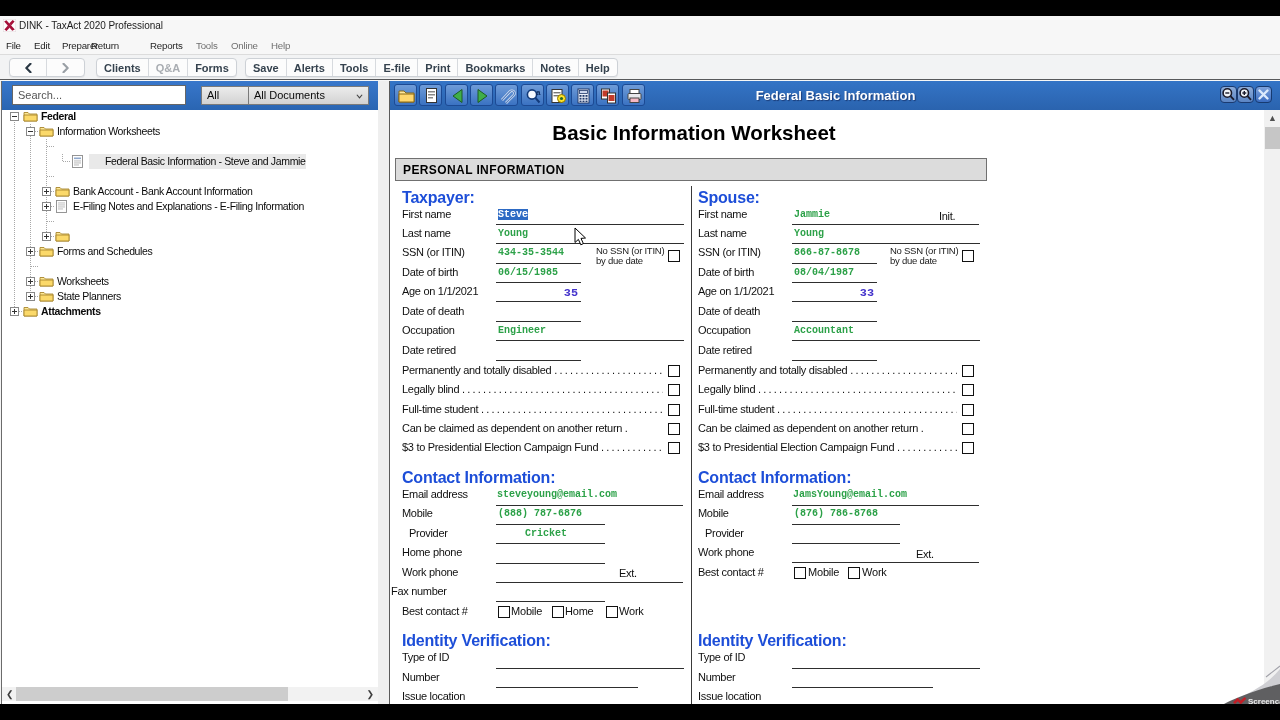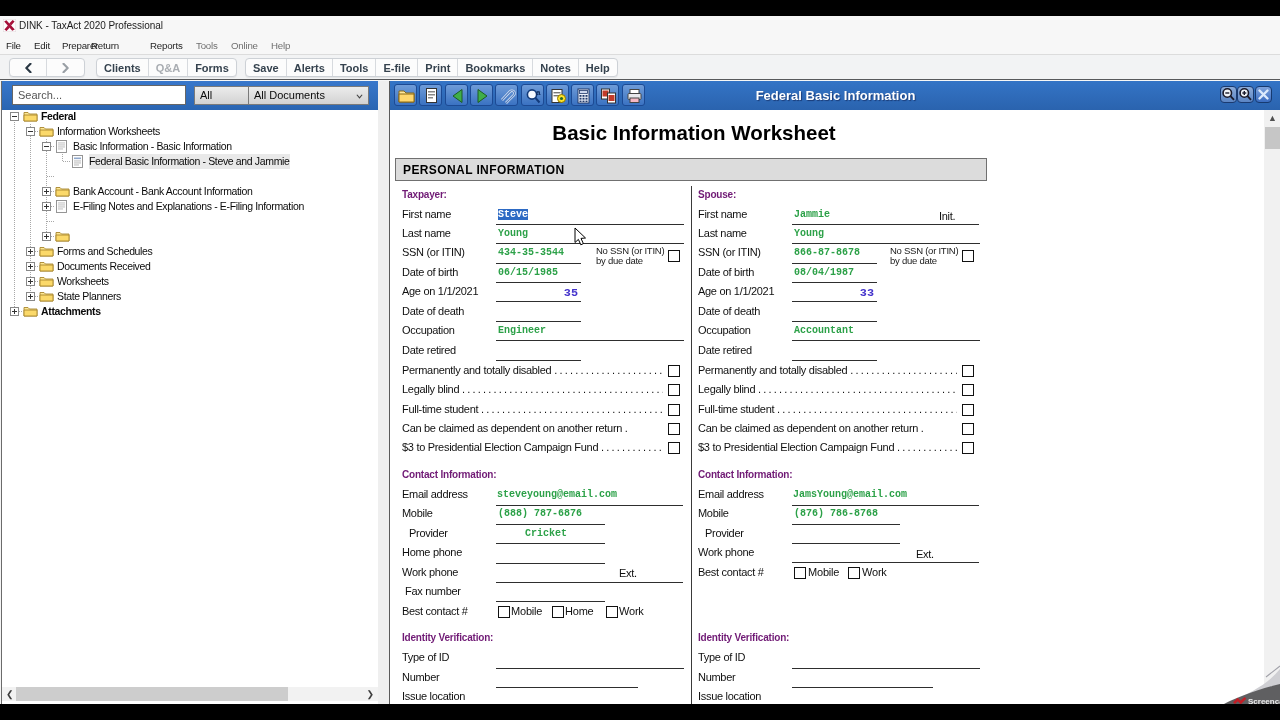--- a/index.html
+++ b/index.html
@@ -47,21 +47,21 @@
 .ibtn svg { position:absolute; left:2px; top:2px; }
 #rp-title { position:absolute; left:0; top:7px; width:891px; text-align:center; font-size:13px; font-weight:700; color:#fff; text-shadow:1px 1px 1px rgba(0,0,40,0.45); }
 .zbtn { position:absolute; top:5px; width:17px; height:17px; border:1px solid #1a3a75; border-radius:4px; background:linear-gradient(#7fa7de,#3c72c0); }
 #vscroll { position:absolute; left:874px; top:29px; width:17px; height:594px; background:#f1f1f1; }
 #vthumb { position:absolute; left:1px; top:17px; width:15px; height:22px; background:#c6c6c6; }
 
 
 #form { position:absolute; left:1px; top:29px; width:873px; height:594px; background:#fff; overflow:hidden; }
 
 .flabel { position:absolute; font-size:11px; letter-spacing:-0.3px; color:#101010; white-space:nowrap; }
-.fbold { position:absolute; font-size:10px; letter-spacing:-0.2px; font-weight:700; color:#701a75; white-space:nowrap; }
+.fbold { position:absolute; font-size:16px; letter-spacing:-0.2px; font-weight:700; color:#1d4ed8; white-space:nowrap; }
 .fval { position:absolute; font-family:"Liberation Mono", monospace; font-size:10px; font-weight:700; color:#2ca148; white-space:nowrap; }
 .fage { position:absolute; font-family:"Liberation Mono", monospace; font-size:11.8px; font-weight:700; color:#4433cc; text-align:right; }
 .uline { position:absolute; height:1px; background:#2e2e2e; }
 .cbox { position:absolute; width:12px; height:12px; border:1px solid #111; background:#fff; }
 .cblab { position:absolute; font-size:11px; letter-spacing:-0.2px; color:#101010; white-space:nowrap; }
 .small2 { position:absolute; font-size:9.5px; letter-spacing:-0.25px; line-height:10px; color:#202020; white-space:nowrap; }
 </style>
 </head>
 <body>
 <div id="stage">
@@ -111,21 +111,21 @@
           <div class="tbcell">Print</div>
           <div class="tbcell">Bookmarks</div>
           <div class="tbcell">Notes</div>
           <div class="tbcell">Help</div>
       </div>
     </div>
     <div id="main">
       <div id="leftpanel">
         <div id="lp-head">
           <div id="searchbox">Search...</div>
-          <div class="dd" style="left:192px;width:68px">All
+          <div class="dd" style="left:199px;width:68px">All
             <svg class="car" width="8" height="6" viewBox="0 0 8 6">
                 <path d="M1,1 L4,4.6 L7,1" fill="none" stroke="#444" stroke-width="1.3"></path>
               </svg>
           </div>
           <div class="dd" style="left:246px;width:121px">All Documents
             <svg class="car" width="8" height="6" viewBox="0 0 8 6">
                 <path d="M1,1 L4,4.6 L7,1" fill="none" stroke="#444" stroke-width="1.3"></path>
               </svg>
           </div>
         </div>
@@ -156,40 +156,29 @@
               <span class="tlabel" style="left:39px;font-weight:700;">Federal</span>
             </div>
             <div class="trow" style="left:0;top:14px;width:376px">
               <div class="texp " style="left:24px;top:3px"></div>
               <span class="abs" style="left:37px;top:1px"><svg width="15" height="13" viewBox="0 0 15 13">
                   <path d="M1,2.5 L1,11 L14,11 L14,4 L6.5,4 L5,2.5 Z" fill="#fde895" stroke="#a8862e" stroke-width="0.9"></path>
                   <path d="M1,5 L14,5 L14,11 L1,11 Z" fill="#fbd96a" stroke="#a8862e" stroke-width="0.9"></path>
                 </svg></span>
               <span class="tlabel" style="left:55px;">Information Worksheets</span>
             </div>
-            <div class="trow" style="left:0;top:29px;width:376px">
-              <div class="texp " style="left:40px;top:3px"></div>
-              <span class="abs" style="left:53px;top:1px"><svg width="13" height="13" viewBox="0 0 13 13">
-                  <rect x="1.5" y="0.5" width="10" height="12" fill="#fefefe" stroke="#8a8a8a" stroke-width="0.9"></rect>
-                  <rect x="3" y="2.5" width="7" height="0.9" fill="#b8b8b8"></rect>
-                  <rect x="3" y="4.5" width="7" height="0.9" fill="#b8b8b8"></rect>
-                  <rect x="3" y="6.5" width="7" height="0.9" fill="#b8b8b8"></rect>
-                  <rect x="3" y="8.5" width="5" height="0.9" fill="#b8b8b8"></rect>
-                </svg></span>
-              <span class="tlabel" style="left:71px;">Basic Information -  Basic Information</span>
-            </div>
             <div class="trow" style="left:0;top:44px;width:376px">
               <span class="abs" style="left:69px;top:1px"><svg width="13" height="13" viewBox="0 0 13 13">
                   <rect x="1.5" y="0.5" width="10" height="12" fill="#fefefe" stroke="#8a8a8a" stroke-width="0.9"></rect>
                   <rect x="3" y="2.5" width="7" height="1.6" fill="#8fa8cc"></rect>
                   <rect x="3" y="5.5" width="7" height="0.9" fill="#b0b0b0"></rect>
                   <rect x="3" y="7.5" width="7" height="0.9" fill="#b0b0b0"></rect>
                   <rect x="3" y="9.5" width="5" height="0.9" fill="#b0b0b0"></rect>
                 </svg></span>
-              <span class="tlabel" style="left:87px;background:#e9e9e9;">Federal Basic Information - Steve and Jammie</span>
+              <span class="tlabel" style="left:87px;background:#e9e9e9;padding-left:16px;">Federal Basic Information - Steve and Jammie</span>
             </div>
             <div class="trow" style="left:0;top:74px;width:376px">
               <div class="texp plus" style="left:40px;top:3px"></div>
               <span class="abs" style="left:53px;top:1px"><svg width="15" height="13" viewBox="0 0 15 13">
                   <path d="M1,2.5 L1,11 L14,11 L14,4 L6.5,4 L5,2.5 Z" fill="#fde895" stroke="#a8862e" stroke-width="0.9"></path>
                   <path d="M1,5 L14,5 L14,11 L1,11 Z" fill="#fbd96a" stroke="#a8862e" stroke-width="0.9"></path>
                 </svg></span>
               <span class="tlabel" style="left:71px;">Bank Account -  Bank Account Information</span>
             </div>
             <div class="trow" style="left:0;top:89px;width:376px">
@@ -210,28 +199,20 @@
                   <path d="M1,5 L14,5 L14,11 L1,11 Z" fill="#fbd96a" stroke="#a8862e" stroke-width="0.9"></path>
                 </svg></span>
             </div>
             <div class="trow" style="left:0;top:134px;width:376px">
               <div class="texp plus" style="left:24px;top:3px"></div>
               <span class="abs" style="left:37px;top:1px"><svg width="15" height="13" viewBox="0 0 15 13">
                   <path d="M1,2.5 L1,11 L14,11 L14,4 L6.5,4 L5,2.5 Z" fill="#fde895" stroke="#a8862e" stroke-width="0.9"></path>
                   <path d="M1,5 L14,5 L14,11 L1,11 Z" fill="#fbd96a" stroke="#a8862e" stroke-width="0.9"></path>
                 </svg></span>
               <span class="tlabel" style="left:55px;">Forms and Schedules</span>
-            </div>
-            <div class="trow" style="left:0;top:149px;width:376px">
-              <div class="texp plus" style="left:24px;top:3px"></div>
-              <span class="abs" style="left:37px;top:1px"><svg width="15" height="13" viewBox="0 0 15 13">
-                  <path d="M1,2.5 L1,11 L14,11 L14,4 L6.5,4 L5,2.5 Z" fill="#fde895" stroke="#a8862e" stroke-width="0.9"></path>
-                  <path d="M1,5 L14,5 L14,11 L1,11 Z" fill="#fbd96a" stroke="#a8862e" stroke-width="0.9"></path>
-                </svg></span>
-              <span class="tlabel" style="left:55px;">Documents Received</span>
             </div>
             <div class="trow" style="left:0;top:179px;width:376px">
               <div class="texp plus" style="left:24px;top:3px"></div>
               <span class="abs" style="left:37px;top:1px"><svg width="15" height="13" viewBox="0 0 15 13">
                   <path d="M1,2.5 L1,11 L14,11 L14,4 L6.5,4 L5,2.5 Z" fill="#fde895" stroke="#a8862e" stroke-width="0.9"></path>
                   <path d="M1,5 L14,5 L14,11 L1,11 Z" fill="#fbd96a" stroke="#a8862e" stroke-width="0.9"></path>
                 </svg></span>
               <span class="tlabel" style="left:55px;">State Planners</span>
             </div>
             <div class="trow" style="left:0;top:164px;width:376px">
@@ -402,21 +383,21 @@
             <div class="fval" style="left:107px;top:398px">(888) 787-6876</div>
             <div class="uline" style="left:105px;top:414px;width:109px"></div>
             <div class="flabel" style="left:18px;top:417px">Provider</div>
             <div class="fval" style="left:134px;top:418px">Cricket</div>
             <div class="uline" style="left:105px;top:433px;width:109px"></div>
             <div class="flabel" style="left:11px;top:436px">Home phone</div>
             <div class="uline" style="left:105px;top:453px;width:109px"></div>
             <div class="flabel" style="left:11px;top:456px">Work phone</div>
             <div class="uline" style="left:105px;top:472px;width:187px"></div>
             <div class="flabel" style="left:228px;top:457px">Ext.</div>
-            <div class="flabel" style="left:14px;top:475px">Fax number</div>
+            <div class="flabel" style="left:0;top:475px">Fax number</div>
             <div class="uline" style="left:105px;top:491px;width:109px"></div>
             <div class="flabel" style="left:11px;top:495px">Best contact #</div>
             <div class="cbox" style="left:107px;top:496px"></div>
             <div class="cblab" style="left:120px;top:495px">Mobile</div>
             <div class="cbox" style="left:161px;top:496px"></div>
             <div class="cblab" style="left:174px;top:495px">Home</div>
             <div class="cbox" style="left:215px;top:496px"></div>
             <div class="cblab" style="left:228px;top:495px">Work</div>
             <div class="fbold" style="left:11px;top:522px">Identity Verification:</div>
             <div class="flabel" style="left:11px;top:541px">Type of ID</div>

